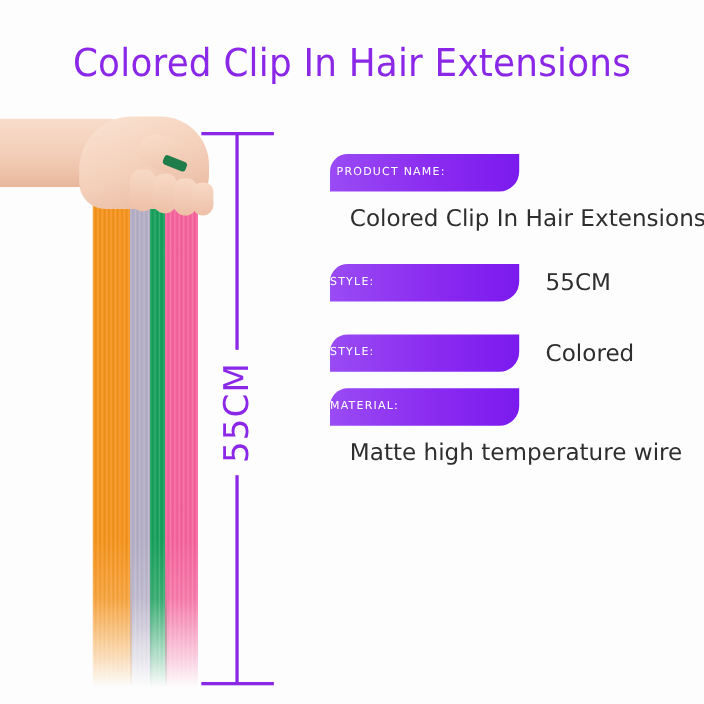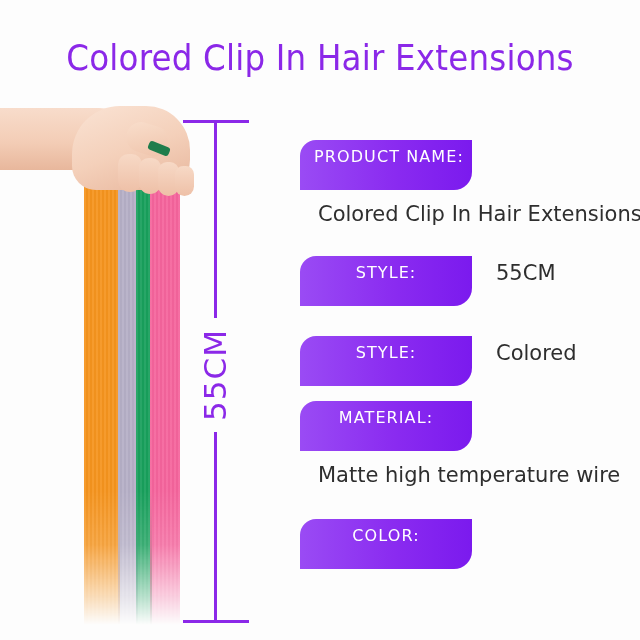--- a/index.html
+++ b/index.html
@@ -173,29 +173,29 @@
     position: absolute;
     left: 300px;
     top: 140px;
     width: 340px;
   }
   .spec-row { position: relative; }
 
   .badge {
     position: relative;
     display: inline-block;
-    height: 50px;
+    height: 34px;
     line-height: 34px;
     background: linear-gradient(90deg, #9A4BF4 0%, #8A2BF0 55%, #7B1AEE 100%);
     border-radius: 16px 0 18px 0;
     color: #ffffff;
     font-family: "DejaVu Sans", sans-serif;
-    font-size: 16px;
+    font-size: 10px;
     letter-spacing: 1.1px;
-    text-align: center;
+    text-align: left;
     box-sizing: border-box;
   }
   .badge.b-product { width: 172px; padding: 0 0 0 6px; }
   .badge.b-length  { width: 172px; }
   .badge.b-style   { width: 172px; }
   .badge.b-material{ width: 172px; }
   .badge.b-color   { width: 172px; }
 
   .value {
     font-family: "DejaVu Sans", sans-serif;
@@ -285,17 +285,16 @@
       <span class="badge b-style">STYLE:</span>
       <span class="value inline">Colored</span>
     </div>
 
     <div class="spec-row r-material">
       <span class="badge b-material">MATERIAL:</span>
       <span class="value below">Matte high temperature wire</span>
     </div>
 
     <div class="spec-row r-color">
-      <span class="badge b-color">COLOR:</span>
     </div>
 
   </div>
 </div>
 
 </body></html>

